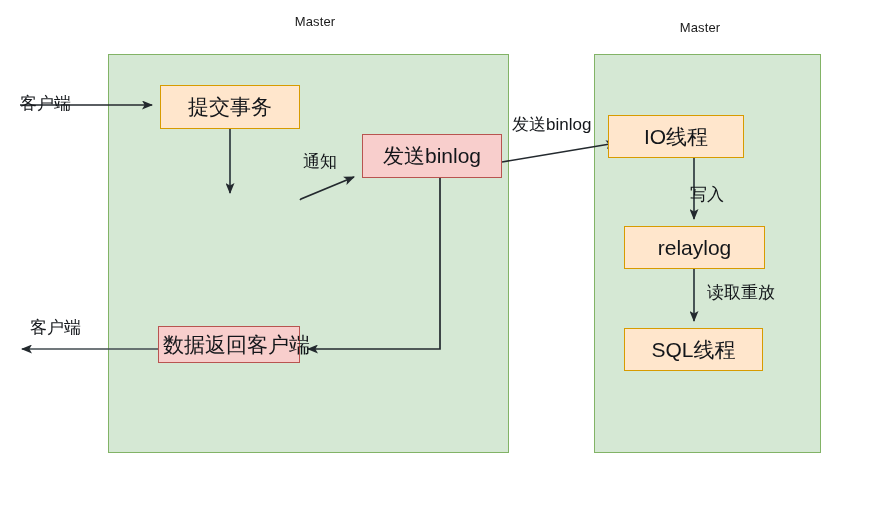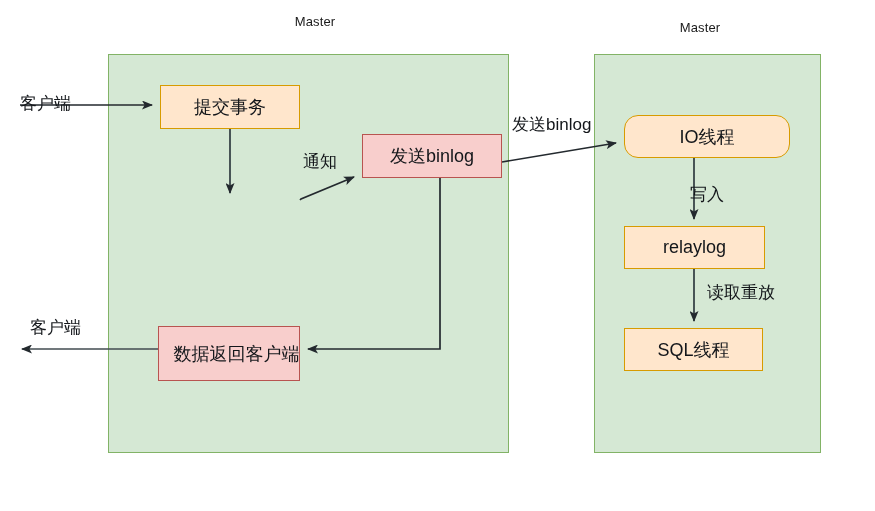--- a/index.html
+++ b/index.html
@@ -35,21 +35,21 @@
     background: #d5e8d4;
     border: 1px solid #82b366;
     box-sizing: border-box;
   }
   .node {
     position: absolute;
     box-sizing: border-box;
     display: flex;
     align-items: center;
     justify-content: center;
-    font-size: 18px;
+    font-size: 21px;
     color: #13161a;
     white-space: nowrap;
   }
   .node.orange {
     background: #ffe6cc;
     border: 1.4px solid #d79b00;
   }
   .node.red {
     background: #f8cecc;
     border: 1.4px solid #b85450;
@@ -122,25 +122,25 @@
 
   <div class="node orange" style="left:160px; top:85px; width:140px; height:44px;">
     <span>提交事务</span>
   </div>
 
 
   <div class="node red" style="left:362px; top:134px; width:140px; height:44px;">
     <span>发送binlog</span>
   </div>
 
-  <div class="node red" style="left:158px; top:326px; width:142px; height:55px;padding-left:15px;">
+  <div class="node red" style="left:158px; top:326px; width:142px; height:37px;padding-left:15px;">
     <span>数据返回客户端</span>
   </div>
 
-  <div class="node orange" style="left:624px; top:115px; width:166px; height:43px;border-radius:14px;">
+  <div class="node orange" style="left:608px; top:115px; width:136px; height:43px;">
     <span>IO线程</span>
   </div>
 
   <div class="node orange" style="left:624px; top:226px; width:141px; height:43px;">
     <span>relaylog</span>
   </div>
 
   <div class="node orange" style="left:624px; top:328px; width:139px; height:43px;">
     <span>SQL线程</span>
   </div>

